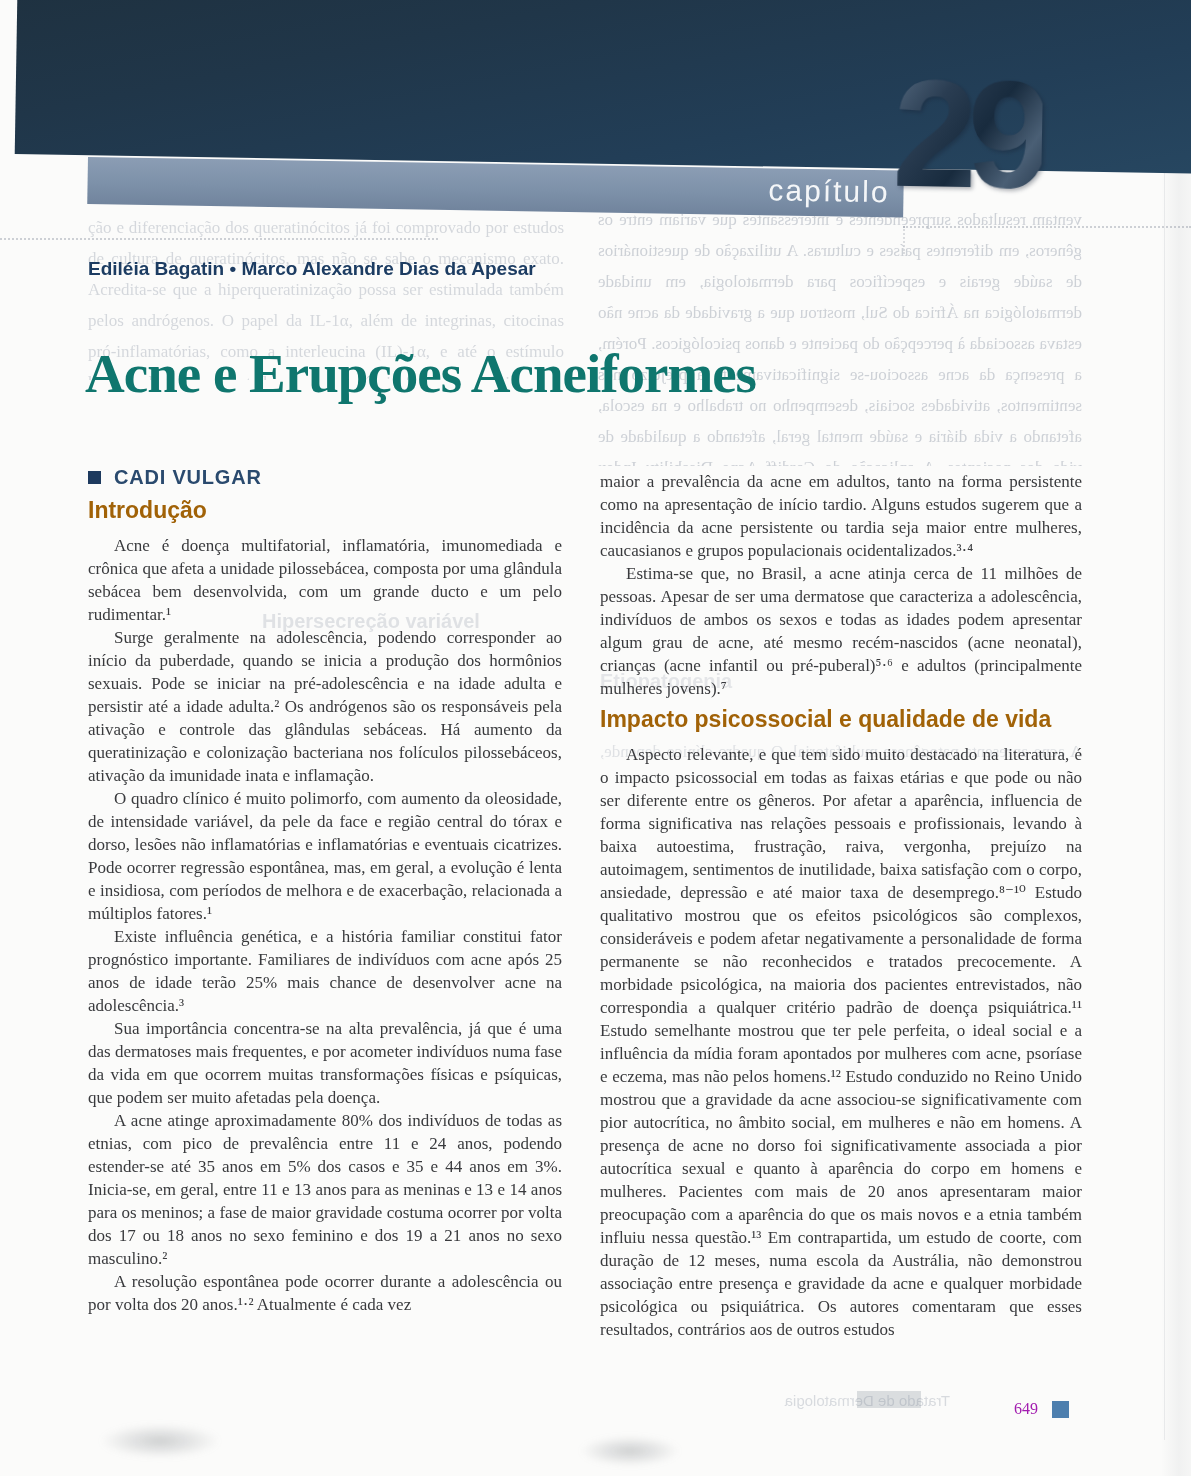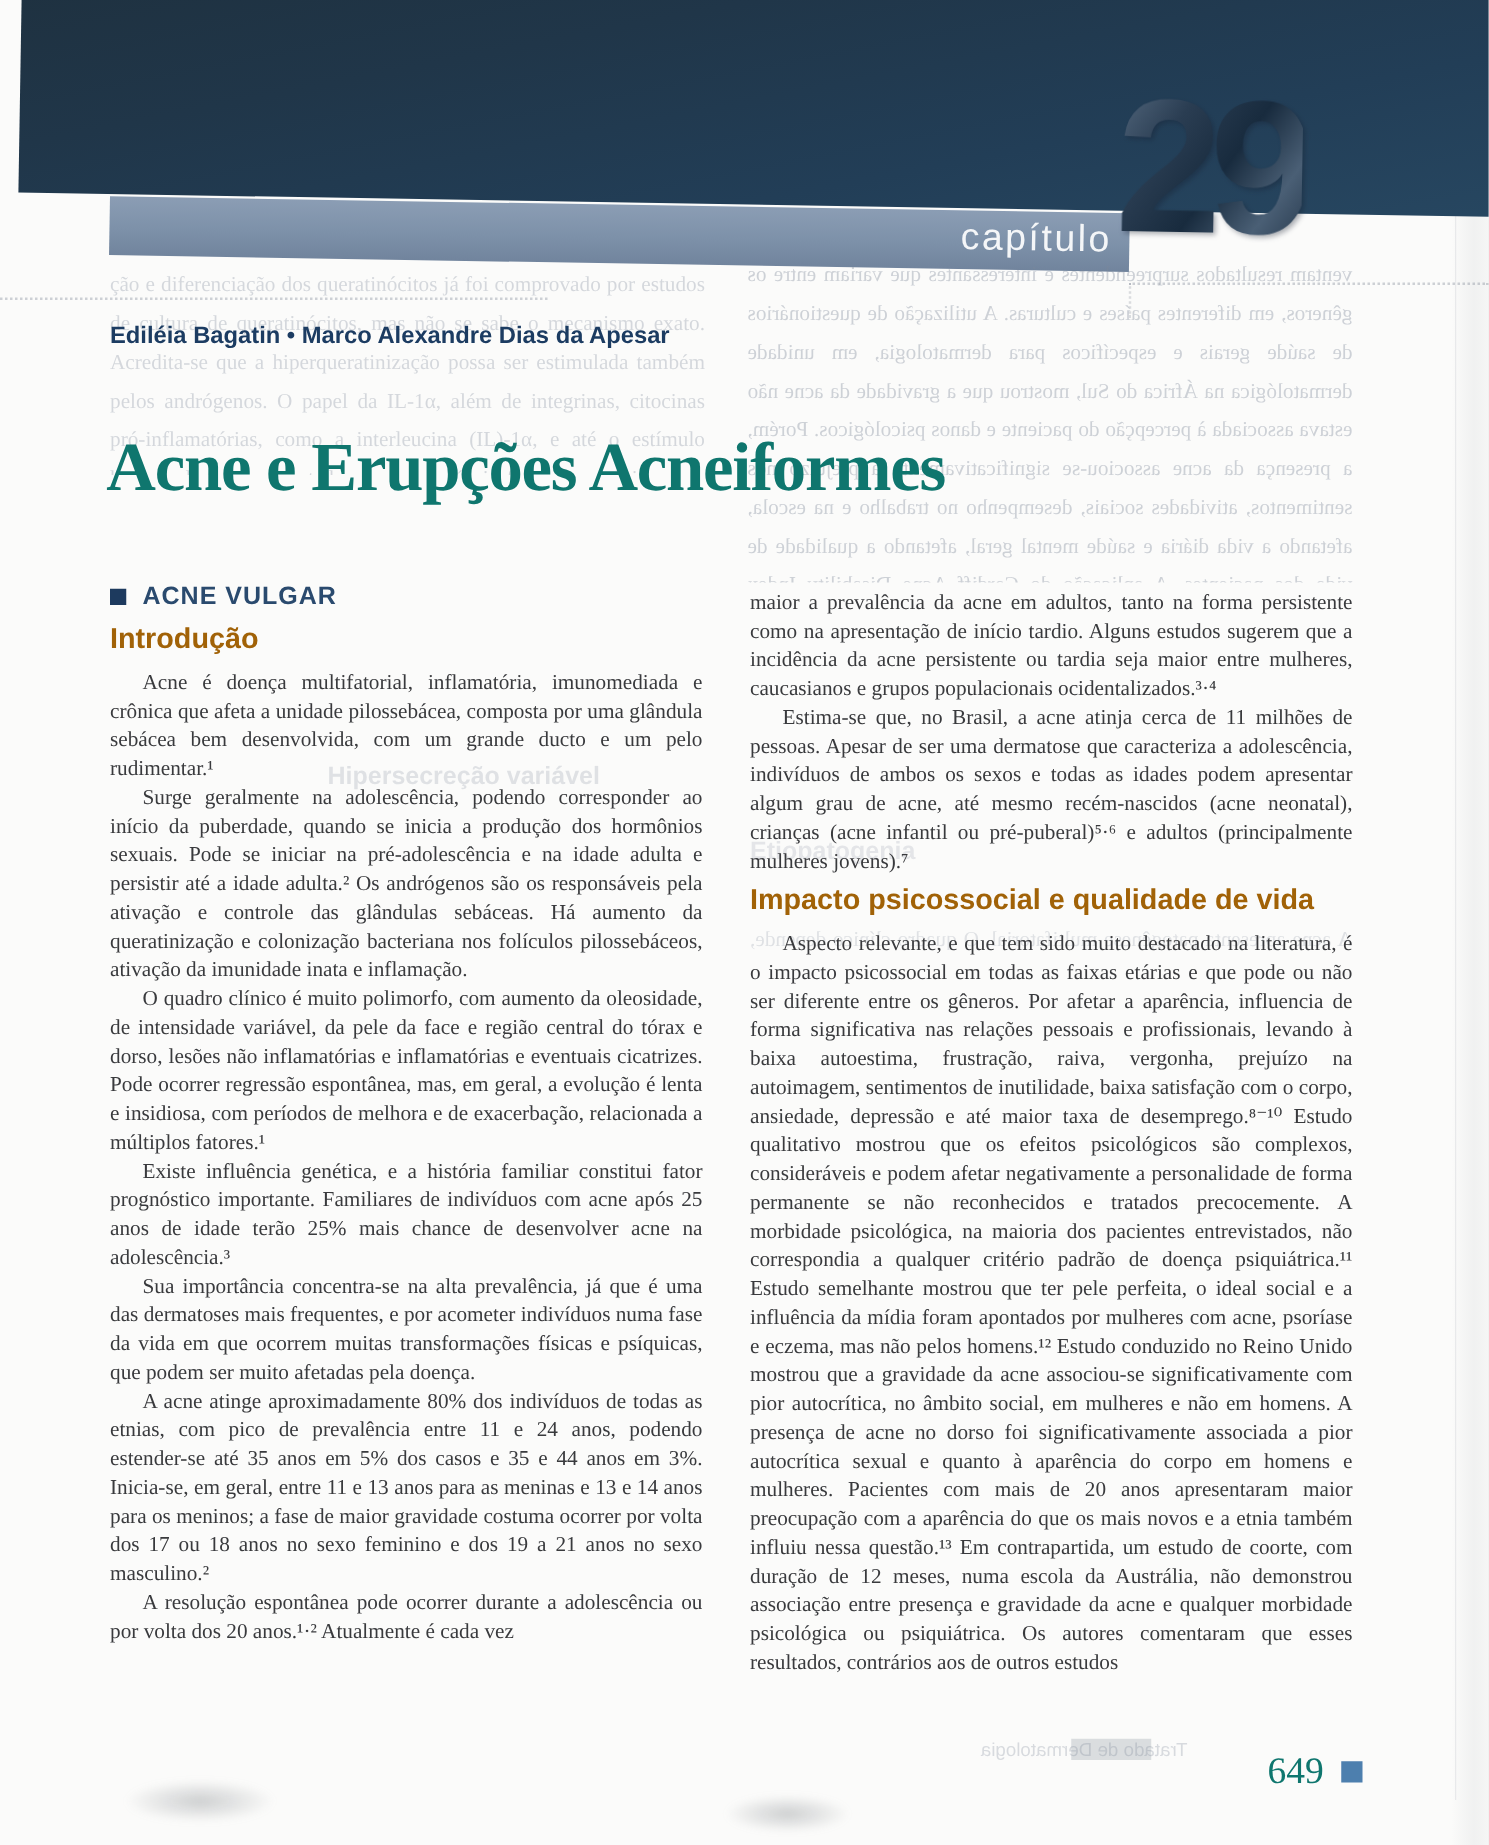--- a/index.html
+++ b/index.html
@@ -59,21 +59,21 @@
   .sec-square{width:13px;height:13px;background:#1d3a5e;flex:0 0 auto;}
   .sec-title{font-family:"Liberation Sans","DejaVu Sans",sans-serif;font-weight:700;
        font-size:20px;letter-spacing:.8px;color:#2a4a6e;}
   .h-sub{font-family:"Liberation Sans","DejaVu Sans",sans-serif;font-weight:700;
        font-size:23px;color:#a16207;margin:10px 0 12px 0;text-align:left;}
   .h-sub.mt{margin-top:18px;}
   .para{margin:0;text-indent:26px;}
   .para.cont{text-indent:0;}
 
   .page-num{position:absolute;left:1014px;top:1400px;z-index:4;display:flex;align-items:center;gap:14px;}
-  .page-num .num{font-size:30px;color:#0f766e;}
+  .page-num .num{font-size:16px;color:#a21caf;}
   .page-num .sq{width:17px;height:17px;background:#4d7fae;}
 </style>
 </head>
 <body>
 
 <div class="page">
 
   <div class="edge-shade"></div>
   <div class="edge-line"></div>
 
@@ -102,21 +102,21 @@
     <span class="chapter-label">capítulo</span>
   </div>
   <div class="chapter-number">29</div>
 
   <div class="authors">Ediléia Bagatin • Marco Alexandre Dias da Apesar</div>
   <h1 class="title" style="margin:0;">Acne e Erupções Acneiformes</h1>
 
   <div class="col col-left">
     <div class="sec-row">
       <span class="sec-square"></span>
-      <span class="sec-title">ACNE VULGAR</span>
+      <span class="sec-title">CADI VULGAR</span>
     </div>
     <h3 class="h-sub">Introdução</h3>
     <p class="para">Acne é doença multifatorial, inflamatória, imunomediada e crônica que afeta a unidade pilossebácea, composta por uma glândula sebácea bem desenvolvida, com um grande ducto e um pelo rudimentar.¹</p>
     <p class="para">Surge geralmente na adolescência, podendo corresponder ao início da puberdade, quando se inicia a produção dos hormônios sexuais. Pode se iniciar na pré-adolescência e na idade adulta e persistir até a idade adulta.² Os andrógenos são os responsáveis pela ativação e controle das glândulas sebáceas. Há aumento da queratinização e colonização bacteriana nos folículos pilossebáceos, ativação da imunidade inata e inflamação.</p>
     <p class="para">O quadro clínico é muito polimorfo, com aumento da oleosidade, de intensidade variável, da pele da face e região central do tórax e dorso, lesões não inflamatórias e inflamatórias e eventuais cicatrizes. Pode ocorrer regressão espontânea, mas, em geral, a evolução é lenta e insidiosa, com períodos de melhora e de exacerbação, relacionada a múltiplos fatores.¹</p>
     <p class="para">Existe influência genética, e a história familiar constitui fator prognóstico importante. Familiares de indivíduos com acne após 25 anos de idade terão 25% mais chance de desenvolver acne na adolescência.³</p>
     <p class="para">Sua importância concentra-se na alta prevalência, já que é uma das dermatoses mais frequentes, e por acometer indivíduos numa fase da vida em que ocorrem muitas transformações físicas e psíquicas, que podem ser muito afetadas pela doença.</p>
     <p class="para">A acne atinge aproximadamente 80% dos indivíduos de todas as etnias, com pico de prevalência entre 11 e 24 anos, podendo estender-se até 35 anos em 5% dos casos e 35 e 44 anos em 3%. Inicia-se, em geral, entre 11 e 13 anos para as meninas e 13 e 14 anos para os meninos; a fase de maior gravidade costuma ocorrer por volta dos 17 ou 18 anos no sexo feminino e dos 19 a 21 anos no sexo masculino.²</p>
     <p class="para">A resolução espontânea pode ocorrer durante a adolescência ou por volta dos 20 anos.¹·² Atualmente é cada vez</p>
   </div>

